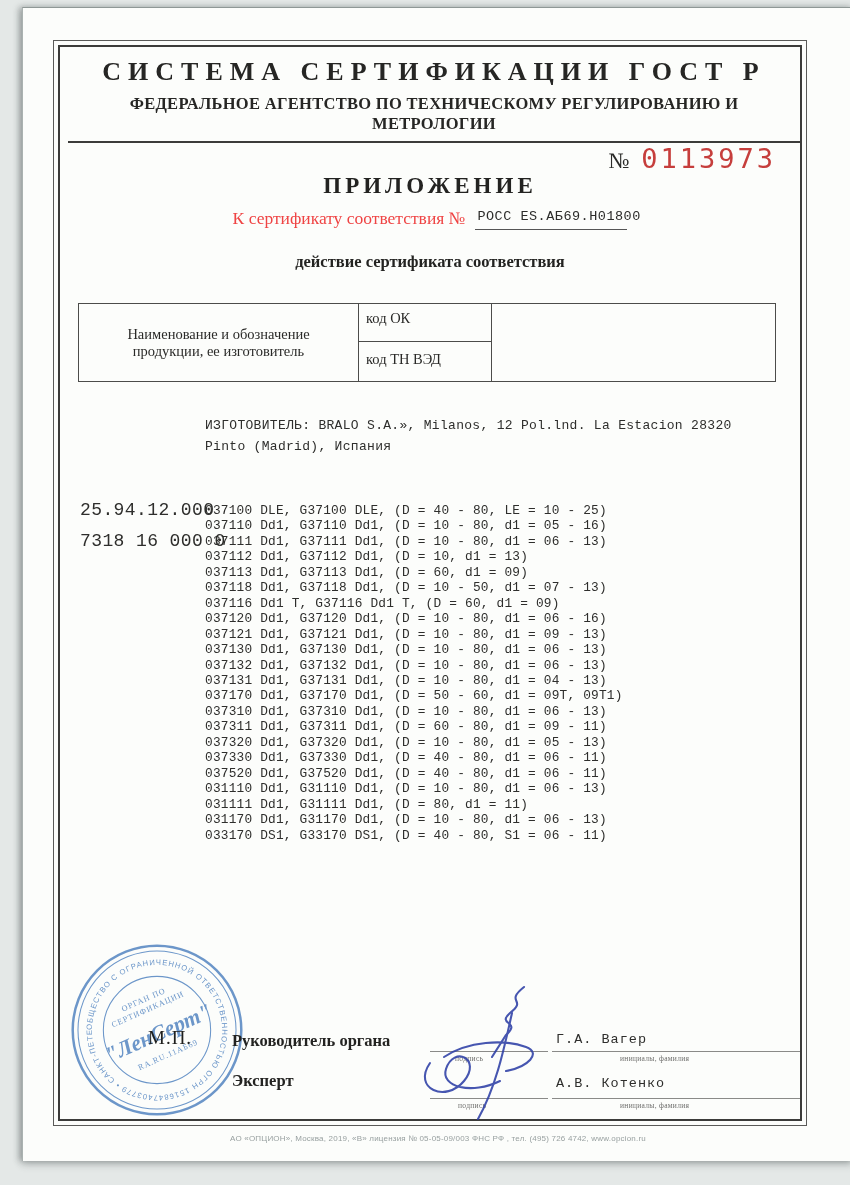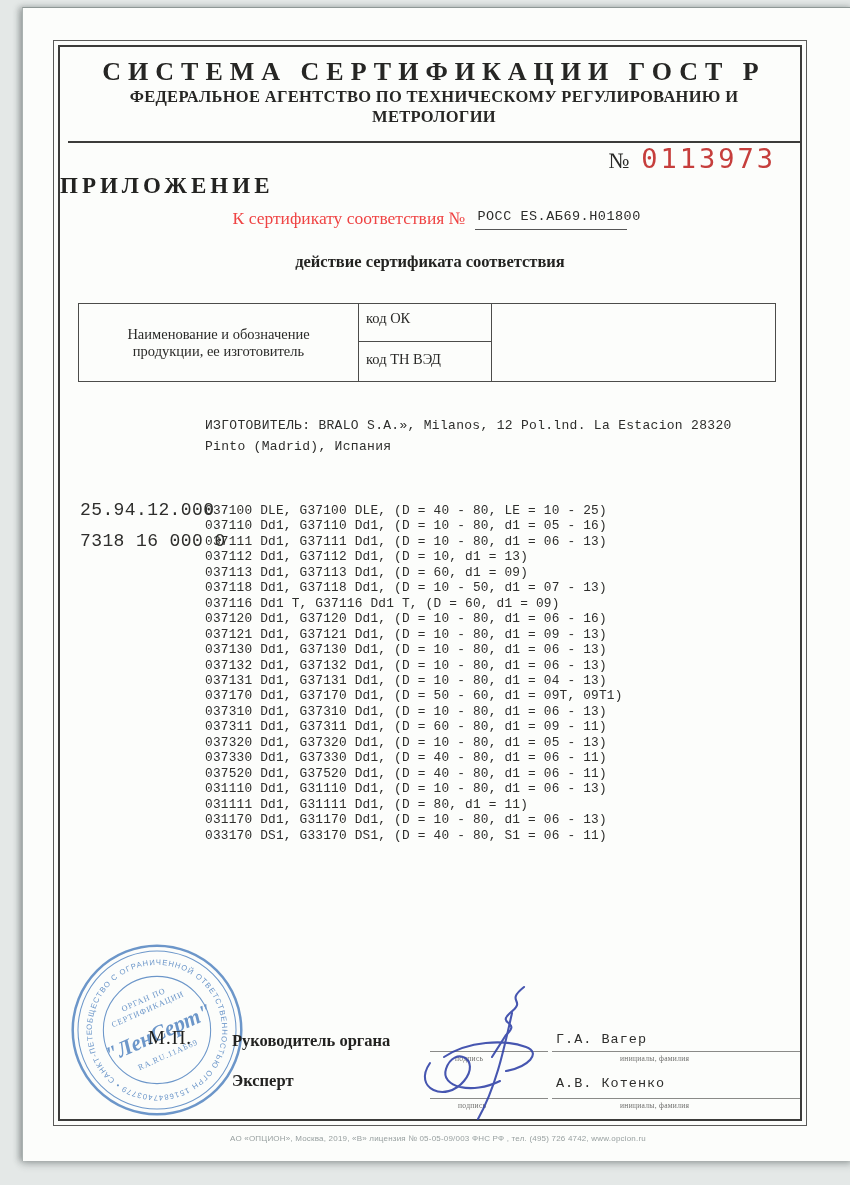--- a/index.html
+++ b/index.html
@@ -24,32 +24,32 @@
     border:2px solid #3c3c3a;box-sizing:border-box;
   }
   .header-box{
     position:absolute;left:8px;top:0;right:0;height:84px;
     border-bottom:2px solid #3c3c3a;text-align:center;padding-top:10px;box-sizing:content-box;
   }
   .header-title{
     font-size:26px;font-weight:bold;letter-spacing:7px;color:#262624;
   }
   .header-sub{
-    font-size:16.5px;font-weight:bold;letter-spacing:.3px;color:#262624;
+    font-size:16.5px;font-weight:bold;letter-spacing:.3px;margin-top:7px;color:#262624;
   }
   .number-row{
     position:absolute;top:96px;right:24px;white-space:nowrap;
   }
   .number-sign{font-size:22px;color:#2a2a28;margin-right:12px;}
   .number-value{
     font-family:"DejaVu Sans Mono", monospace;font-size:27px;color:#c63e3c;
     letter-spacing:3px;font-weight:500;
   }
   .doc-title{
-    position:absolute;top:126px;left:0;right:0;
+    position:absolute;top:126px;left:0;right:0;text-align:center;
     font-size:23px;font-weight:bold;letter-spacing:4px;color:#232321;
   }
   .cert-row{
     position:absolute;top:156px;left:0;right:0;text-align:center;white-space:nowrap;
   }
   .cert-label{font-size:17.5px;color:#ef4444;}
   .cert-num-wrap{
     display:inline-block;position:relative;width:152px;height:26px;
     border-bottom:1px solid #555;margin-left:10px;vertical-align:-6px;
   }

